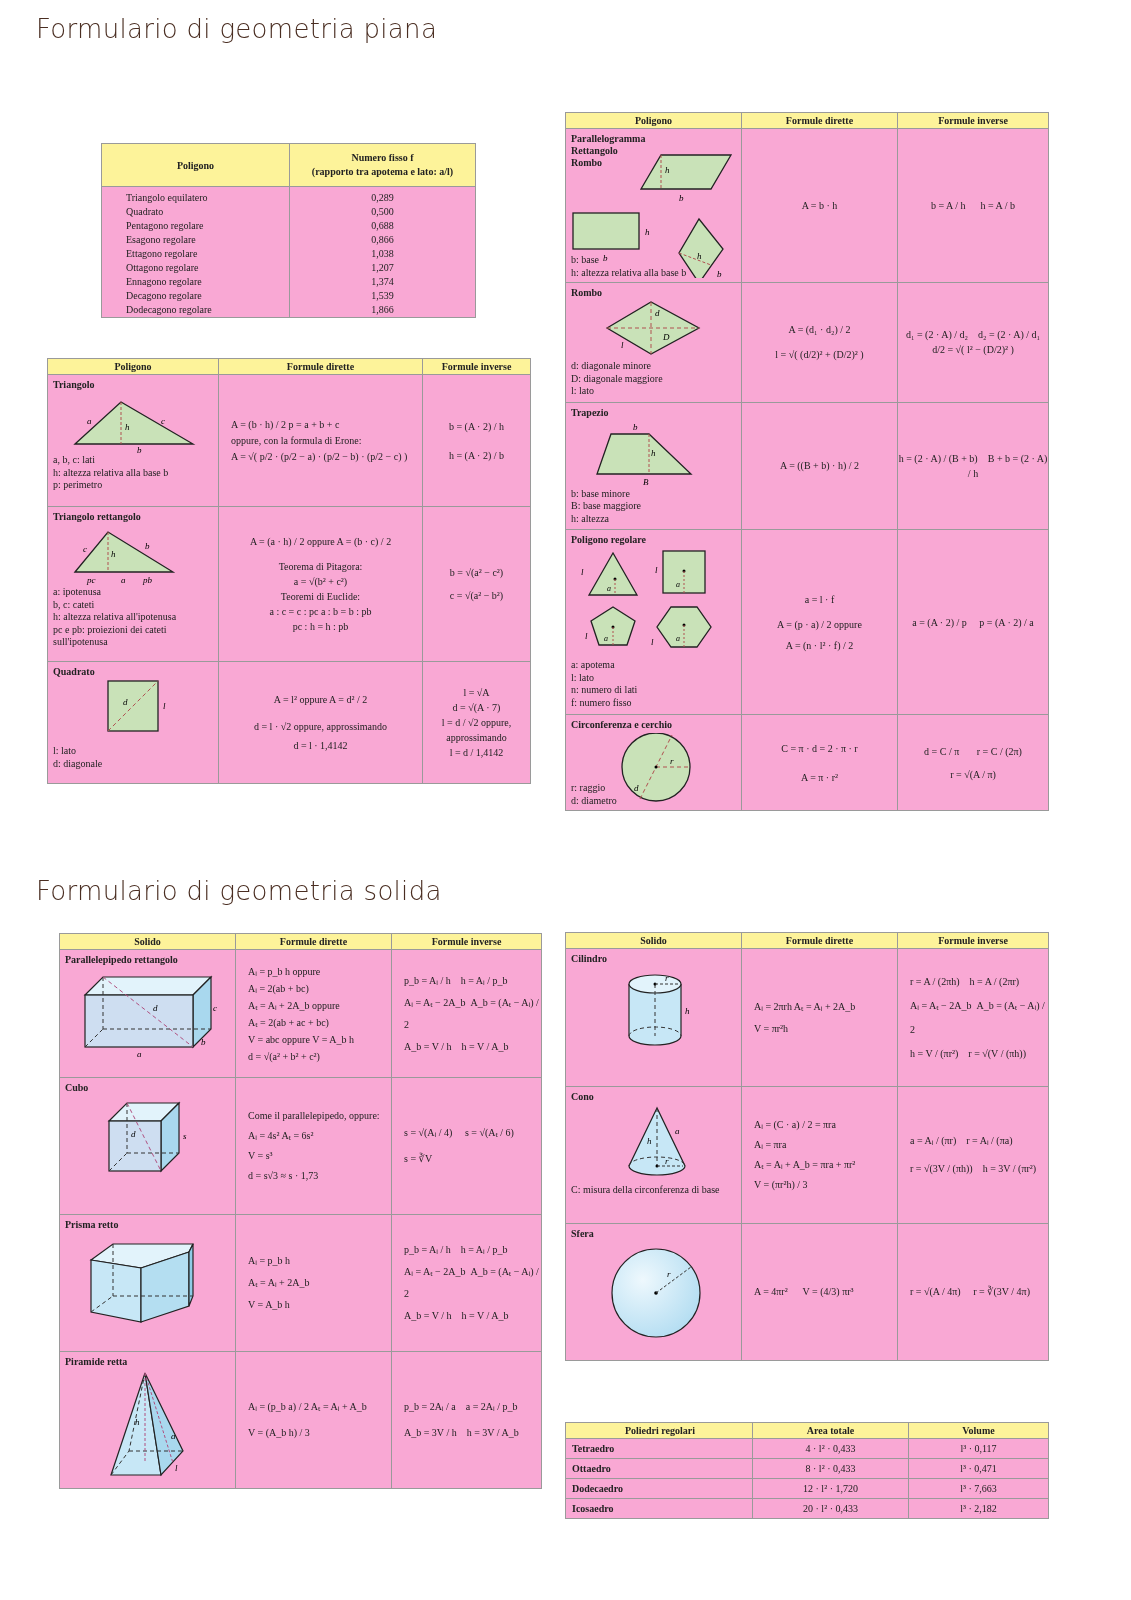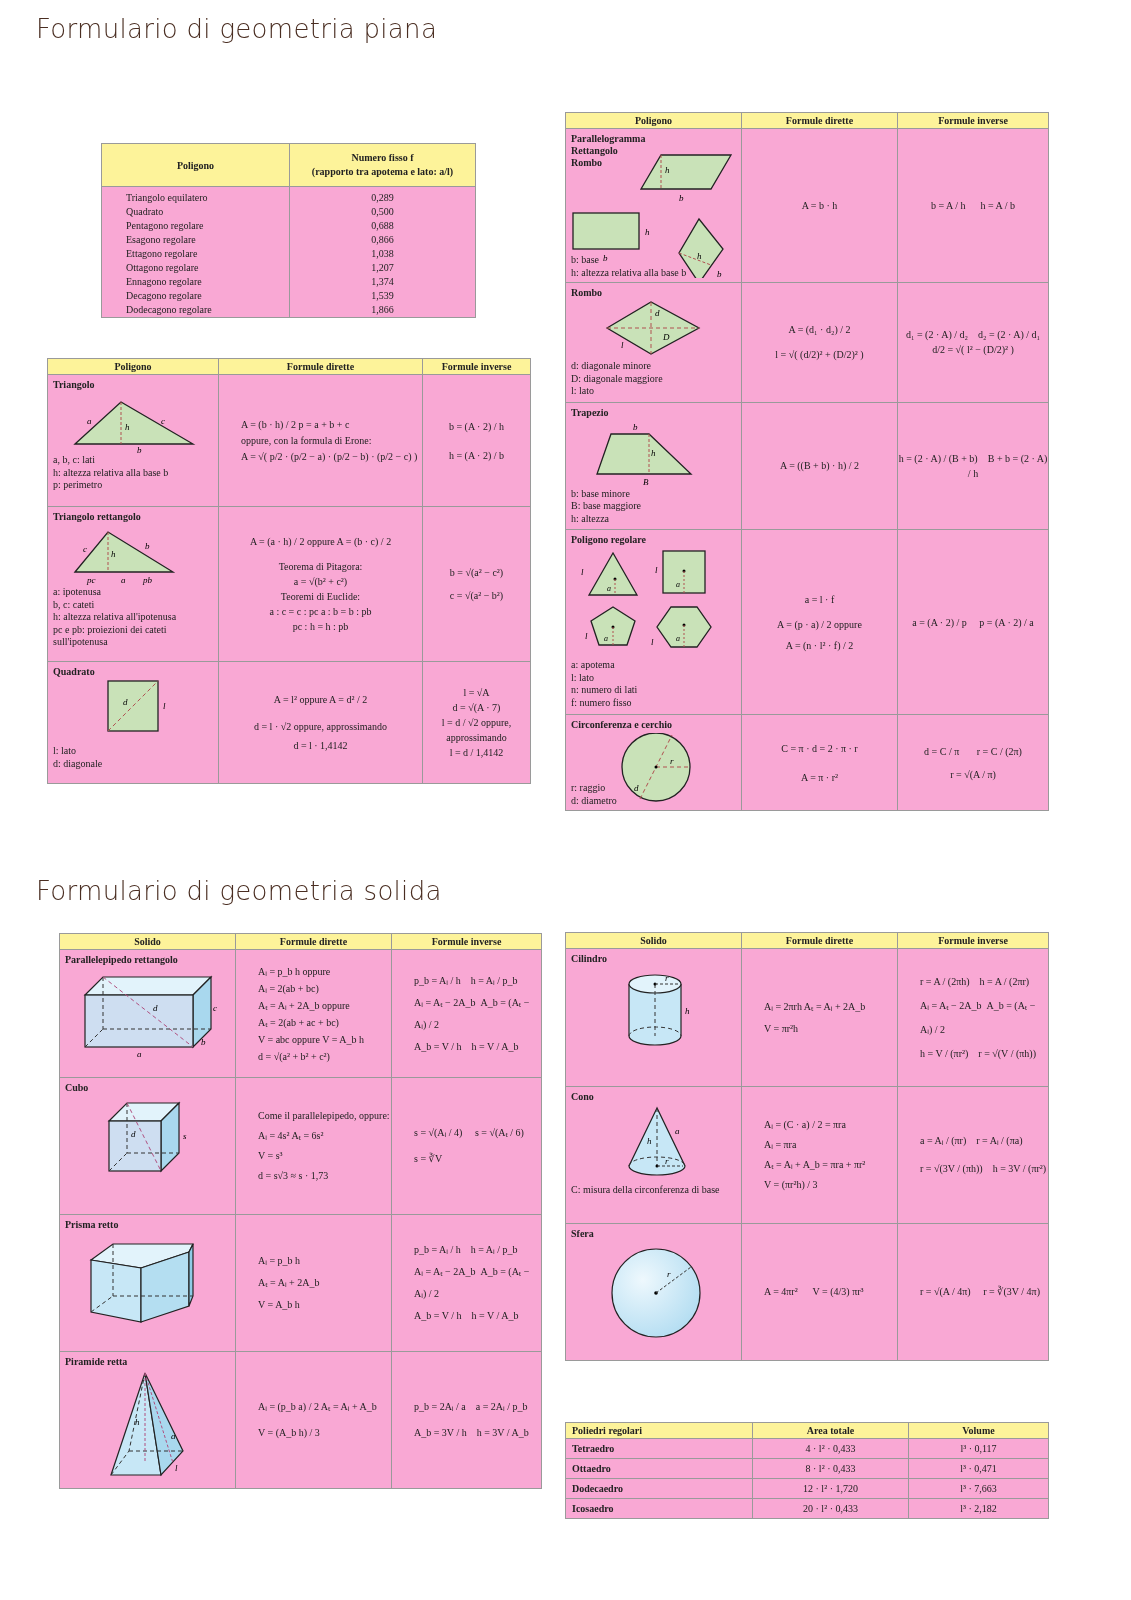--- a/index.html
+++ b/index.html
@@ -4,21 +4,21 @@
 <style>
 *{box-sizing:border-box;margin:0;padding:0}
 body{width:1131px;height:1600px;background:#fff;position:relative;font-family:"Liberation Serif",serif;color:#222;overflow:hidden}
 .title{position:absolute;font-family:"DejaVu Sans",sans-serif;font-weight:300;font-size:26px;color:#4a2e22;letter-spacing:0.3px}
 table{border-collapse:collapse;position:absolute;background:#f9a8d4}
 td,th{border:1px solid #9a9a9a;font-size:10px;vertical-align:top}
 th{background:#fdf39a;font-weight:bold;text-align:center;padding:2px 4px;height:16px;font-size:10px}
 .name{font-weight:bold;font-size:10px;display:block;margin-bottom:2px}
 .cap{font-size:10px;line-height:12.5px}
 .f{font-size:10px;line-height:15px;text-align:center;font-style:normal}
-.fl{font-size:10px;line-height:16px;text-align:left;padding-left:22px}
+.fl{font-size:10px;line-height:16px;text-align:left;padding-left:12px}
 .mid{vertical-align:middle}
 svg{display:block}
 .fixed td{border:none;border-left:1px solid #9a9a9a;padding:0 0 0 24px;font-size:10px;line-height:14px}
 .fixed td.v{text-align:center;padding:0}
 .poli td{padding:3px 6px;font-size:10px;height:20px;vertical-align:middle}
 .poli td.c{text-align:center}
 </style>
 </head>
 <body>
 
@@ -520,21 +520,21 @@
       <span>r = √(A / 4π)</span>&nbsp;&nbsp;&nbsp;&nbsp;
       <span>r = ∛(3V / 4π)</span>
     </td>
   </tr>
 </tbody>
   </table>
 
 <table class="poli" style="left:565px;top:1422px;width:484px">
   <tbody>
       <tr>
-    <th style="width:187px;text-align:left;padding-left:6px">Poliedri regolari</th>
+    <th style="width:187px;text-align:center;padding-left:6px">Poliedri regolari</th>
     <th style="width:156px">Area totale</th>
     <th>Volume</th>
   </tr>
   <tr>
         <td style="font-weight:bold">Tetraedro</td>
         <td class="c">4 · l² · 0,433</td>
         <td class="c">l³ · 0,117</td>
       </tr>
   <tr>
         <td style="font-weight:bold">Ottaedro</td>

